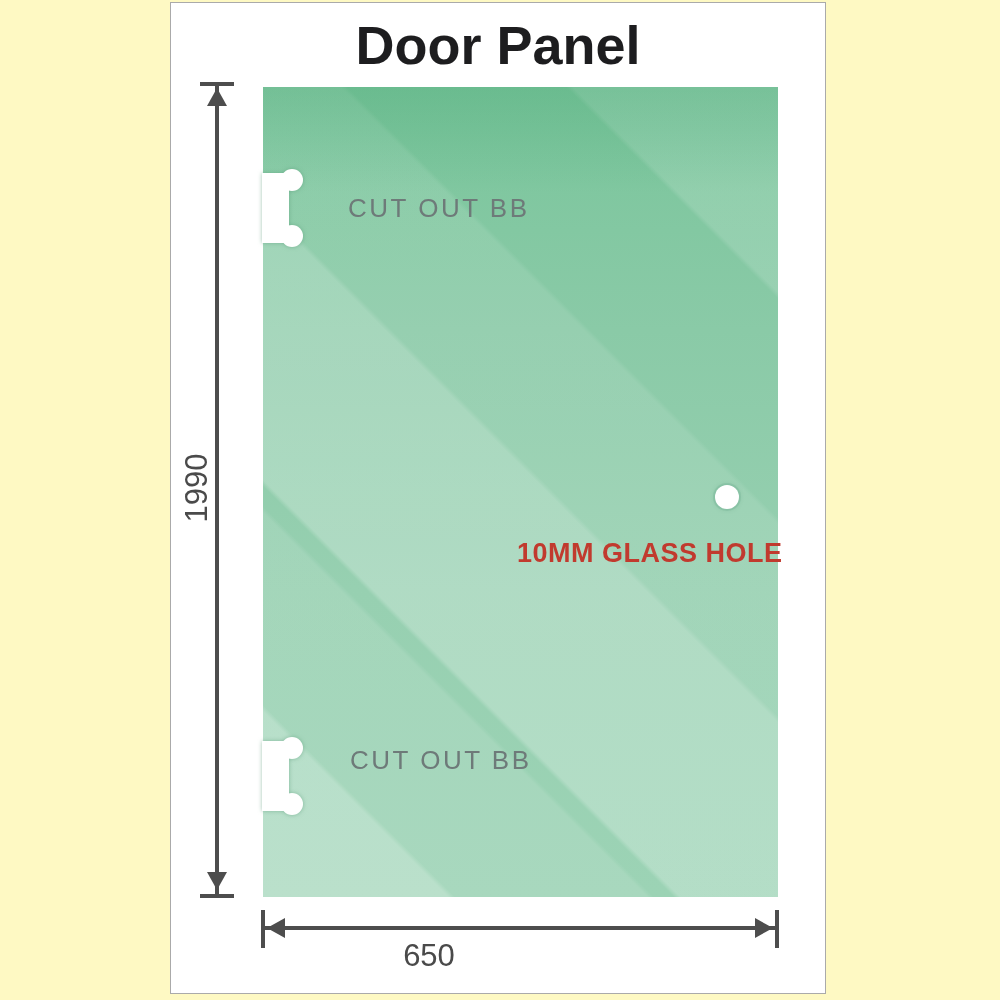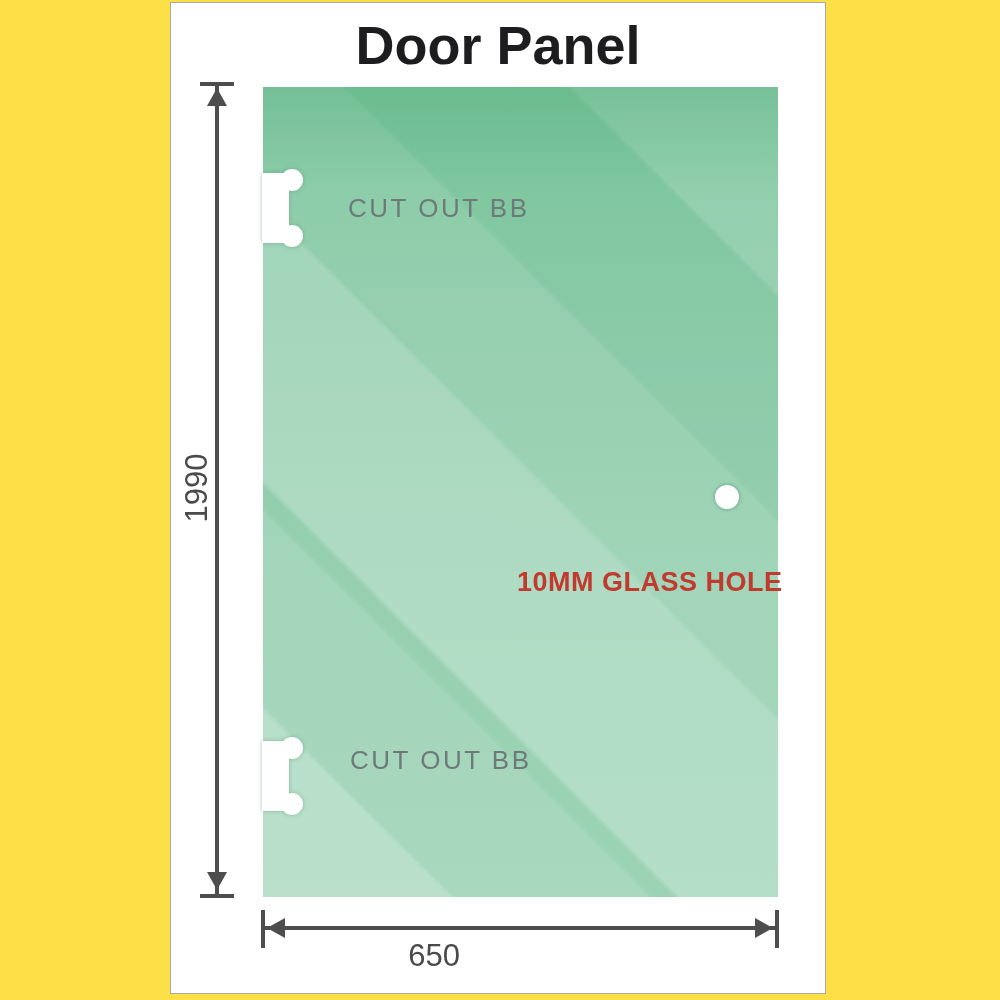--- a/index.html
+++ b/index.html
@@ -5,21 +5,21 @@
   html, body {
     margin: 0;
     padding: 0;
     background: #ffffff;
     font-family: "Liberation Sans", sans-serif;
   }
   .canvas {
     position: relative;
     width: 1000px;
     height: 1000px;
-    background: #fde047;
+    background: #fef9c3;
     overflow: hidden;
   }
   .frame {
     position: absolute;
     left: 170px;
     top: 2px;
     width: 656px;
     height: 992px;
     background: #ffffff;
     border: 1px solid #aaaaaa;
@@ -80,21 +80,21 @@
     top: 485px;
     width: 24px;
     height: 24px;
     border-radius: 50%;
     background: #ffffff;
     box-shadow: 0 0 0 2px rgba(130,190,160,0.55), 0 0 4px rgba(84,150,115,0.5);
   }
   .hole-label {
     position: absolute;
     left: 517px;
-    top: 567px;
+    top: 538px;
     font-size: 27px;
     font-weight: bold;
     color: #c13a2e;
     letter-spacing: 0.5px;
     white-space: nowrap;
   }
   
   .dim { position: absolute; background: #4d4d4d; }
   .vdim-line   { left: 215px; top: 86px;  width: 4px;   height: 808px; }
   .vdim-cap-t  { left: 200px; top: 82px;  width: 34px;  height: 4px; }
@@ -133,21 +133,21 @@
     color: #4a4a4a;
     white-space: nowrap;
   }
   .dim-label.height {
     left: 197px; top: 488px;
     transform: translate(-50%, -50%) rotate(-90deg);
   }
   .dim-label.width {
     left: 398px; top: 938px;
     width: 62px;
-    text-align: right;
+    text-align: center;
   }
 </style>
 </head>
 <body>
 
 <div class="canvas">
 
   <div class="frame"></div>
 
   <h1 class="title">Door Panel</h1>

